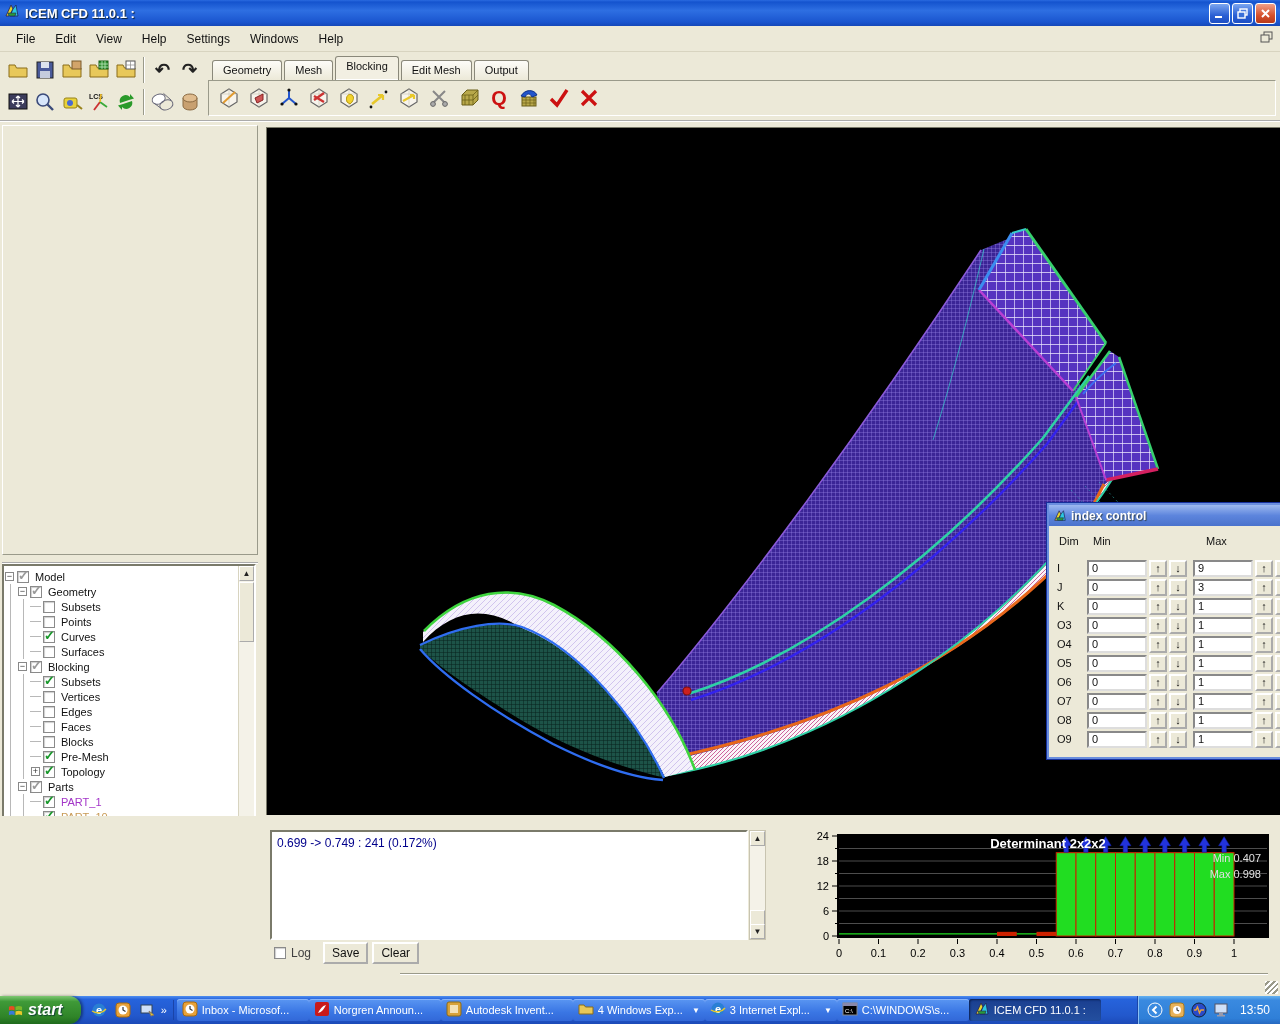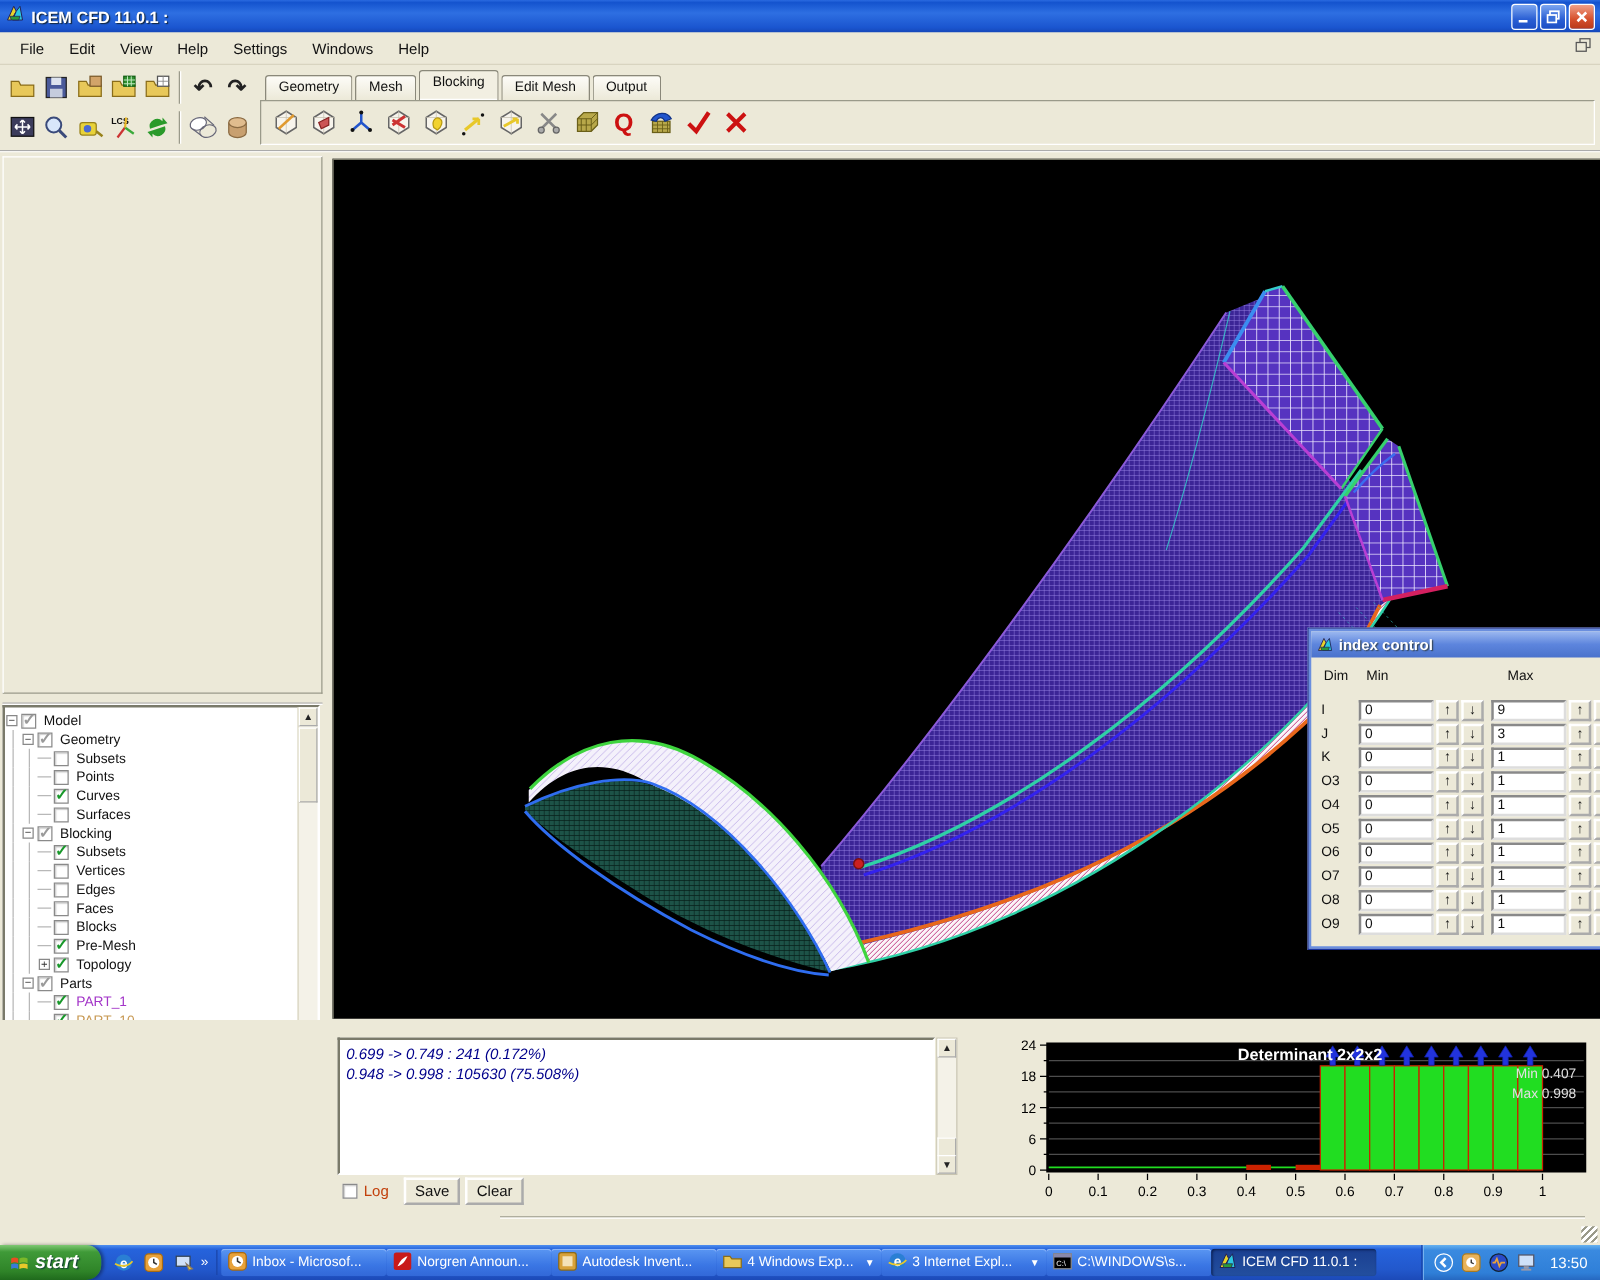--- a/index.html
+++ b/index.html
@@ -68,26 +68,26 @@
 
   
   .viewport{position:absolute;left:266px;top:5px;width:1014px;height:688px;background:#000;
     border-top:1px solid #7a7a6a;border-left:1px solid #7a7a6a;}
   .viewport svg{display:block;}
 
   
   .bottom{position:absolute;left:0;top:816px;width:1280px;height:180px;background:#ece9d8;}
   .msgbox{position:absolute;left:270px;top:14px;width:478px;height:110px;background:#fff;
     border:2px solid;border-color:#7a7a6a #fff #fff #7a7a6a;padding:3px 5px;overflow:hidden;}
-  .msgline{font-size:12px;color:#00008b;line-height:16px;white-space:pre;font-style:italic;}
+  .msgline{font-size:12px;color:#00008b;line-height:16px;white-space:pre;}
   .msg-scroll{position:absolute;left:749px;top:14px;width:17px;height:110px;background:#f4f2e8;
     border:1px solid #c8c4b0;}
   .logrow{position:absolute;left:274px;top:126px;display:flex;align-items:center;}
   .logrow .cbx{margin-right:5px;}
-  .loglabel{font-size:12px;color:#c2410c;margin-right:12px;}
+  .loglabel{font-size:12px;color:#404040;margin-right:12px;}
   .pushbtn{font-size:12px;color:#111;background:#ece9d8;border:2px outset #fff;padding:2px 7px;margin-right:4px;}
   .groove{position:absolute;left:400px;top:157px;width:868px;height:2px;border-top:1px solid #9a9a8a;border-bottom:1px solid #fff;}
   .grip{position:absolute;right:2px;bottom:2px;width:13px;height:13px;
     background:repeating-linear-gradient(135deg,#fff 0 2px,#9a9a8a 2px 4px);}
 
   
   .idxwin{position:absolute;left:1046px;top:502px;width:300px;height:258px;background:#ece9d8;
     border:1px solid #16309c;box-shadow:0 0 0 2px #6a8ede inset;padding-top:0;}
   .idx-title{height:21px;margin:2px;background:linear-gradient(180deg,#9db9f0,#5d85dd 50%,#4a72cc);
     display:flex;align-items:center;padding:0 4px;}
@@ -671,21 +671,20 @@
         </g>
 
         <circle cx="420" cy="563" r="4" style="fill:var(--vertex-red)" stroke="#7a1010" stroke-width="1.2"></circle>
       </svg>
     </div>
   </div>
 
   <div class="bottom">
     <div class="msgbox">
         <div class="msgline">0.699 -&gt; 0.749 : 241 (0.172%)</div>
-        <div class="msgline">0.948 -&gt; 0.998 : 105630 (75.508%)</div>
       </div>
     <div class="msg-scroll">
       <div class="sbtn" style="top:0">▲</div>
       <div class="sbtn" style="bottom:14px"></div>
       <div class="sbtn" style="bottom:0">▼</div>
     </div>
     <div class="logrow">
       <span class="cbx"></span>
       <span class="loglabel">Log</span>
       <button class="pushbtn">Save</button>

